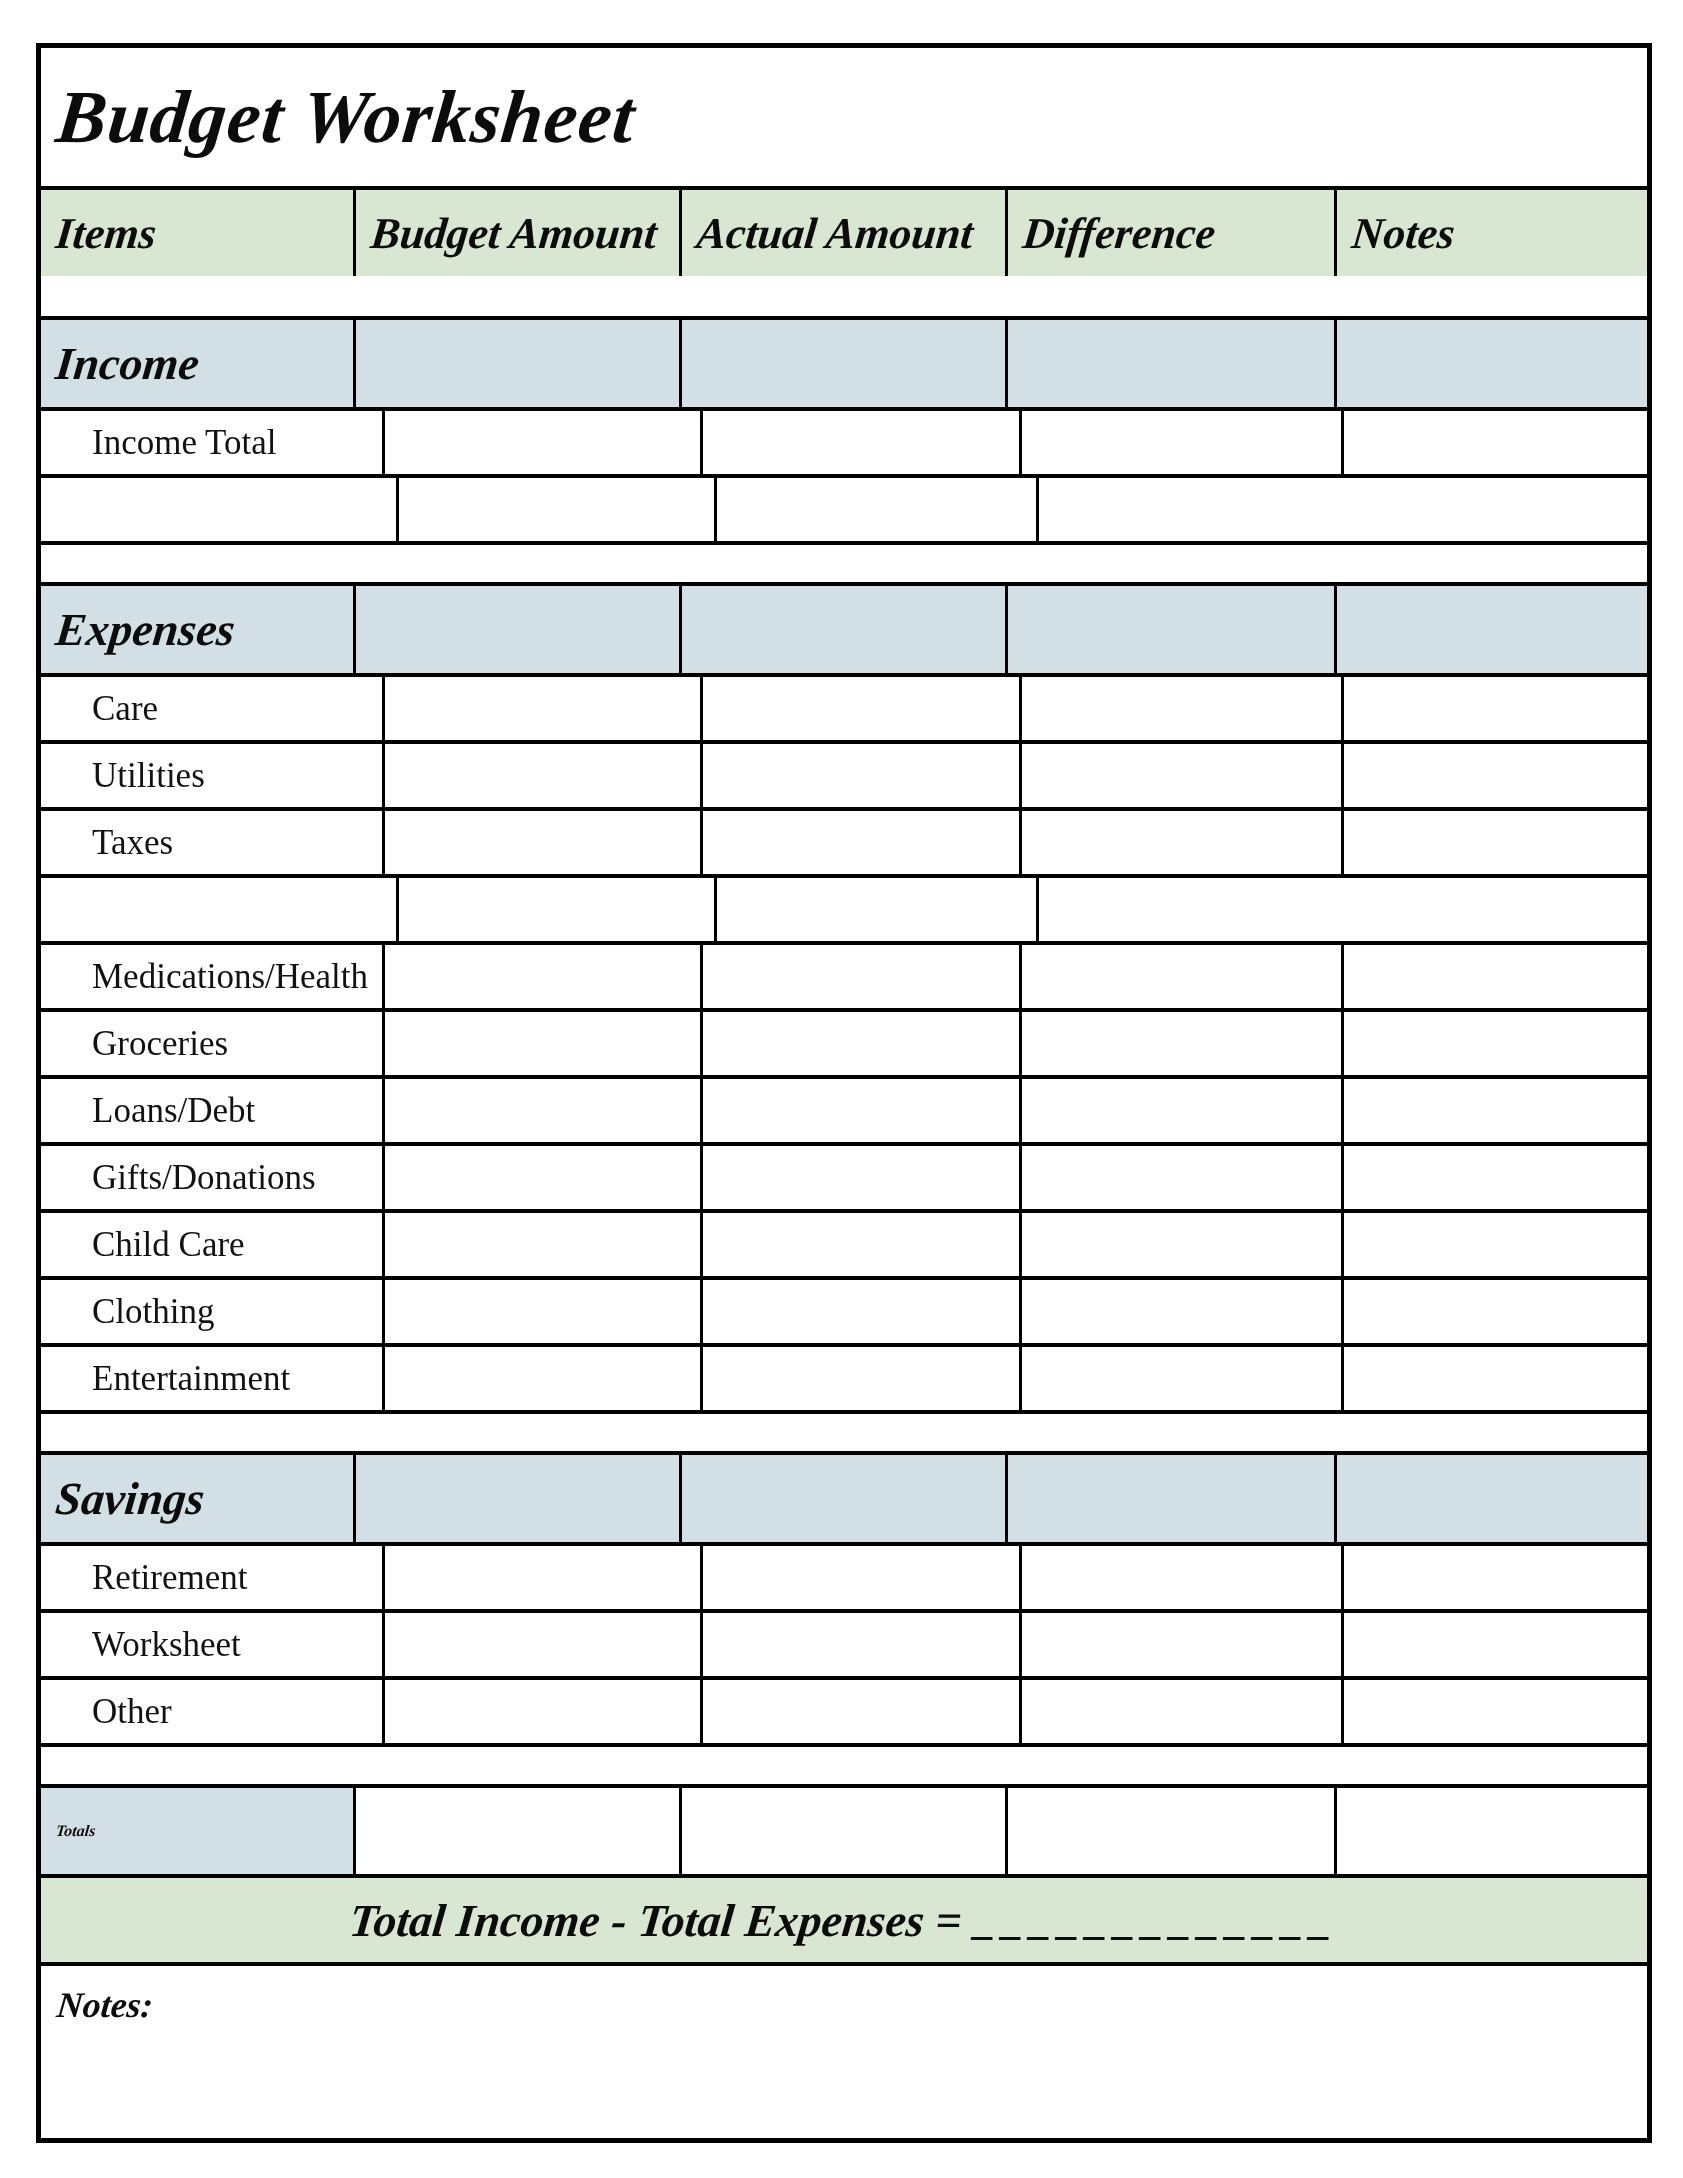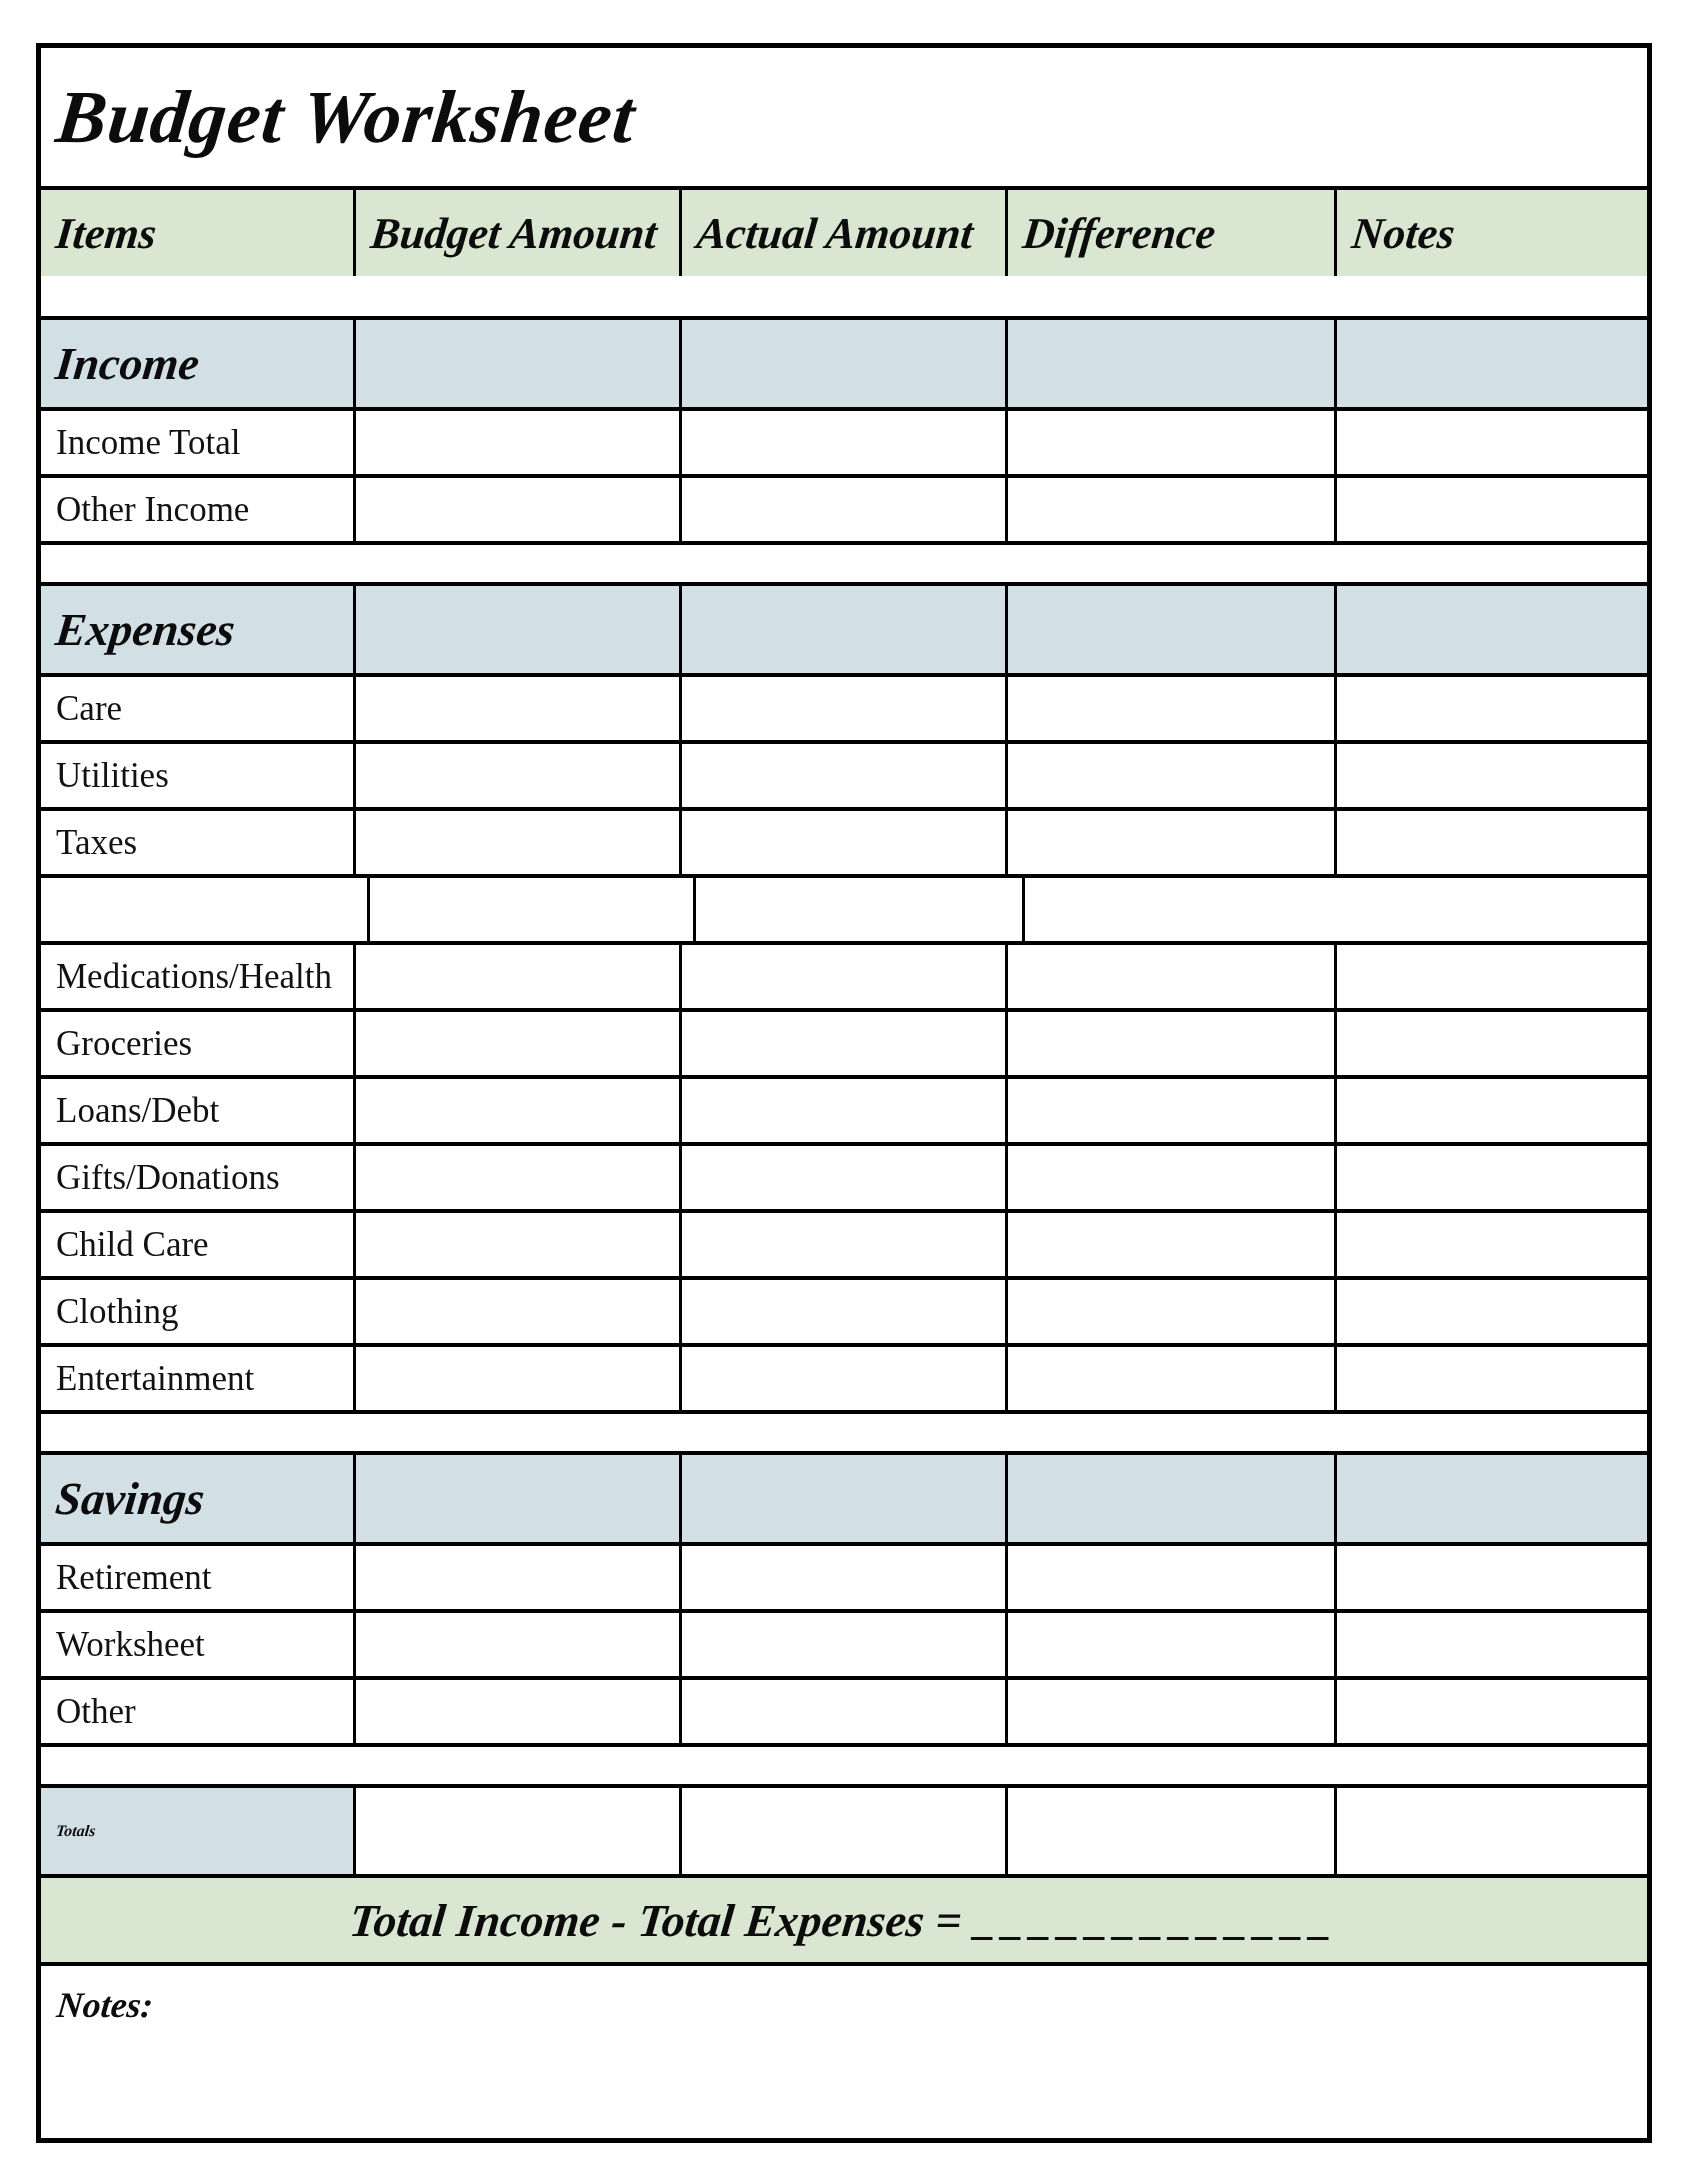--- a/index.html
+++ b/index.html
@@ -49,21 +49,21 @@
 
   .spacer-row { height:41px; background:#fff; }
   .spacer-row.first { height:40px; }
 
   .section-row { height:91px; background:var(--section-blue); }
   .section-row .section-title { font-size:46px; }
 
   .totals-row { height:90px; background:#fff; }
   .totals-row .cell.blue-cell { background:var(--section-blue); }
 
-  .data-row { height:67px; background:#fff; }
+  .data-row { height:67px; background:#fff;padding-left:36px; }
   .label {
     font-family:"Liberation Serif", serif; font-size:35px; color:#121212;
     white-space:nowrap;
   }
 
   .summary-row {
     height:88px; background:var(--summary-green); justify-content:center;
     padding-left:0;
   }
   .summary-formula { font-size:46px; }
@@ -114,23 +114,20 @@
       <div class="row data-row">
         <div class="cell c0">
           <span class="label">Income Total</span>
         </div>
         <div class="cell c1"></div>
         <div class="cell c2"></div>
         <div class="cell c3"></div>
         <div class="cell c4"></div>
       </div>
       <div class="row data-row">
-        <div class="cell c0">
-          <span class="label">Other Income</span>
-        </div>
         <div class="cell c1"></div>
         <div class="cell c2"></div>
         <div class="cell c3"></div>
         <div class="cell c4"></div>
       </div>
       <div class="row spacer-row"></div>
       <div class="row section-row">
         <div class="cell c0">
           <span class="script section-title">Expenses</span>
         </div>

